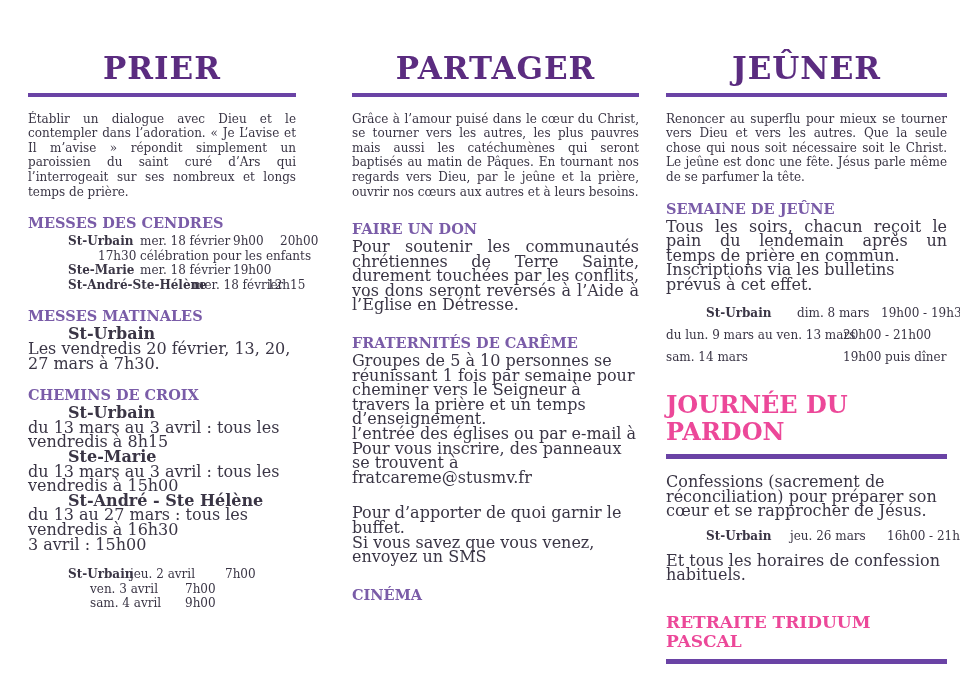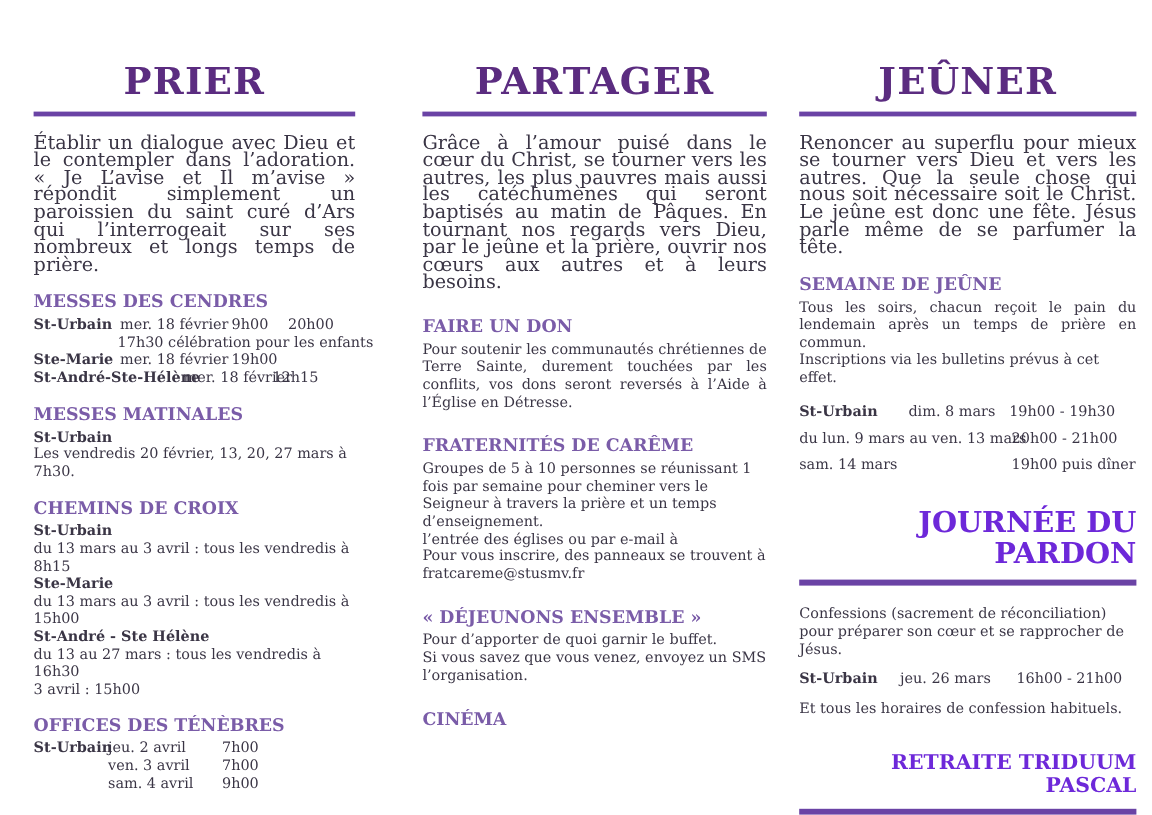--- a/index.html
+++ b/index.html
@@ -6,34 +6,34 @@
   .page{position:relative;width:960px;height:679px;background:#ffffff;overflow:hidden;
         font-family:"DejaVu Serif",serif;color:#3a3545;}
   .panel{position:absolute;top:52px;}
   .p1{left:28px;width:268px;}
   .p2{left:352px;width:287px;}
   .p3{left:666px;width:281px;}
   .big-title{margin:0;font-size:31px;line-height:1.05;font-weight:bold;color:#5b2c80;
              text-align:center;letter-spacing:1px;}
   .rule{height:4px;background:#6a43a5;margin-top:8px;}
   .rule5{height:5px;background:#6a43a5;margin-top:9px;}
-  .intro{margin:15px 0 0;font-size:16px;line-height:14.6px;text-align:justify;}
+  .intro{margin:15px 0 0;font-size:12px;line-height:14.6px;text-align:justify;}
   .section{margin-top:15px;}
   .p2 .section{margin-top:21px;}
   h2.sec{margin:0 0 3px;font-size:14.5px;line-height:17px;font-weight:bold;color:#7a5ca8;}
-  .ln{margin:0;font-size:12px;line-height:14.6px;}
+  .ln{margin:0;font-size:16px;line-height:14.6px;}
   .just{text-align:justify;}
   .row{display:flex;font-size:12px;line-height:14.6px;white-space:nowrap;}
   .row22{line-height:22px;}
   .c{flex:none;}
-  .b{font-weight:bold;}
+  .b{font-weight:bold;margin-left:40px;}
   .indent70{padding-left:70px;text-align:center;}
   .w47{width:47px;}.w62{width:62px;}.w72{width:72px;}.w74{width:74px;}.w84{width:84px;}.w91{width:91px;}.w93{width:93px;}
   .w95{width:95px;}.w97{width:97px;}.w125{width:125px;}.w177{width:177px;}
-  .mid-title{margin:0;font-size:24px;line-height:1.1;font-weight:bold;color:#6d28d9;text-align:right;}
+  .mid-title{margin:0;font-size:24px;line-height:1.1;font-weight:bold;color:#ec4899;text-align:left;}
   .mid-title.small{font-size:17px;}
   .blk-pardon{margin-top:24px;}
   .blk-retraite{margin-top:30px;}
   .gap10{height:10px;}
   .mt10{margin-top:10px;}
   .mt16{margin-top:16px;}
   .mt20{margin-top:20px;}
   .ln21{font-size:12px;line-height:21px;}
 </style>
 </head>
@@ -78,21 +78,20 @@
       <p class="ln b">St-Urbain</p>
       <p class="ln">du 13 mars au 3 avril : tous les vendredis à 8h15</p>
       <p class="ln b">Ste-Marie</p>
       <p class="ln">du 13 mars au 3 avril : tous les vendredis à 15h00</p>
       <p class="ln b">St-André - Ste Hélène</p>
       <p class="ln">du 13 au 27 mars : tous les vendredis à 16h30</p>
       <p class="ln">3 avril : 15h00</p>
     </div>
 
     <div class="section">
-      <h2 class="sec">OFFICES DES TÉNÈBRES</h2>
       <div class="row">
         <span class="c b w62">St-Urbain</span>
         <span class="c w95">jeu. 2 avril</span>
         <span class="c">7h00</span>
       </div>
       <div class="row">
         <span class="c w62"></span>
         <span class="c w95">ven. 3 avril</span>
         <span class="c">7h00</span>
       </div>
@@ -118,24 +117,22 @@
 
     <div class="section">
       <h2 class="sec">FRATERNITÉS DE CARÊME</h2>
       <p class="ln">Groupes de 5 à 10 personnes se réunissant 1 fois par semaine pour cheminer vers le Seigneur à travers la prière et un temps d’enseignement.</p>
       <p class="ln">l’entrée des églises ou par e-mail à</p>
       <p class="ln">Pour vous inscrire, des panneaux se trouvent à</p>
       <p class="ln">fratcareme@stusmv.fr</p>
     </div>
 
     <div class="section">
-      <h2 class="sec">« DÉJEUNONS ENSEMBLE »</h2>
       <p class="ln">Pour d’apporter de quoi garnir le buffet.</p>
       <p class="ln">Si vous savez que vous venez, envoyez un SMS</p>
-      <p class="ln">l’organisation.</p>
     </div>
 
     <div class="section">
       <h2 class="sec">CINÉMA</h2>
 
     </div>
   </section>
 
   <section class="panel p3">
     <h1 class="big-title">JEÛNER</h1>

